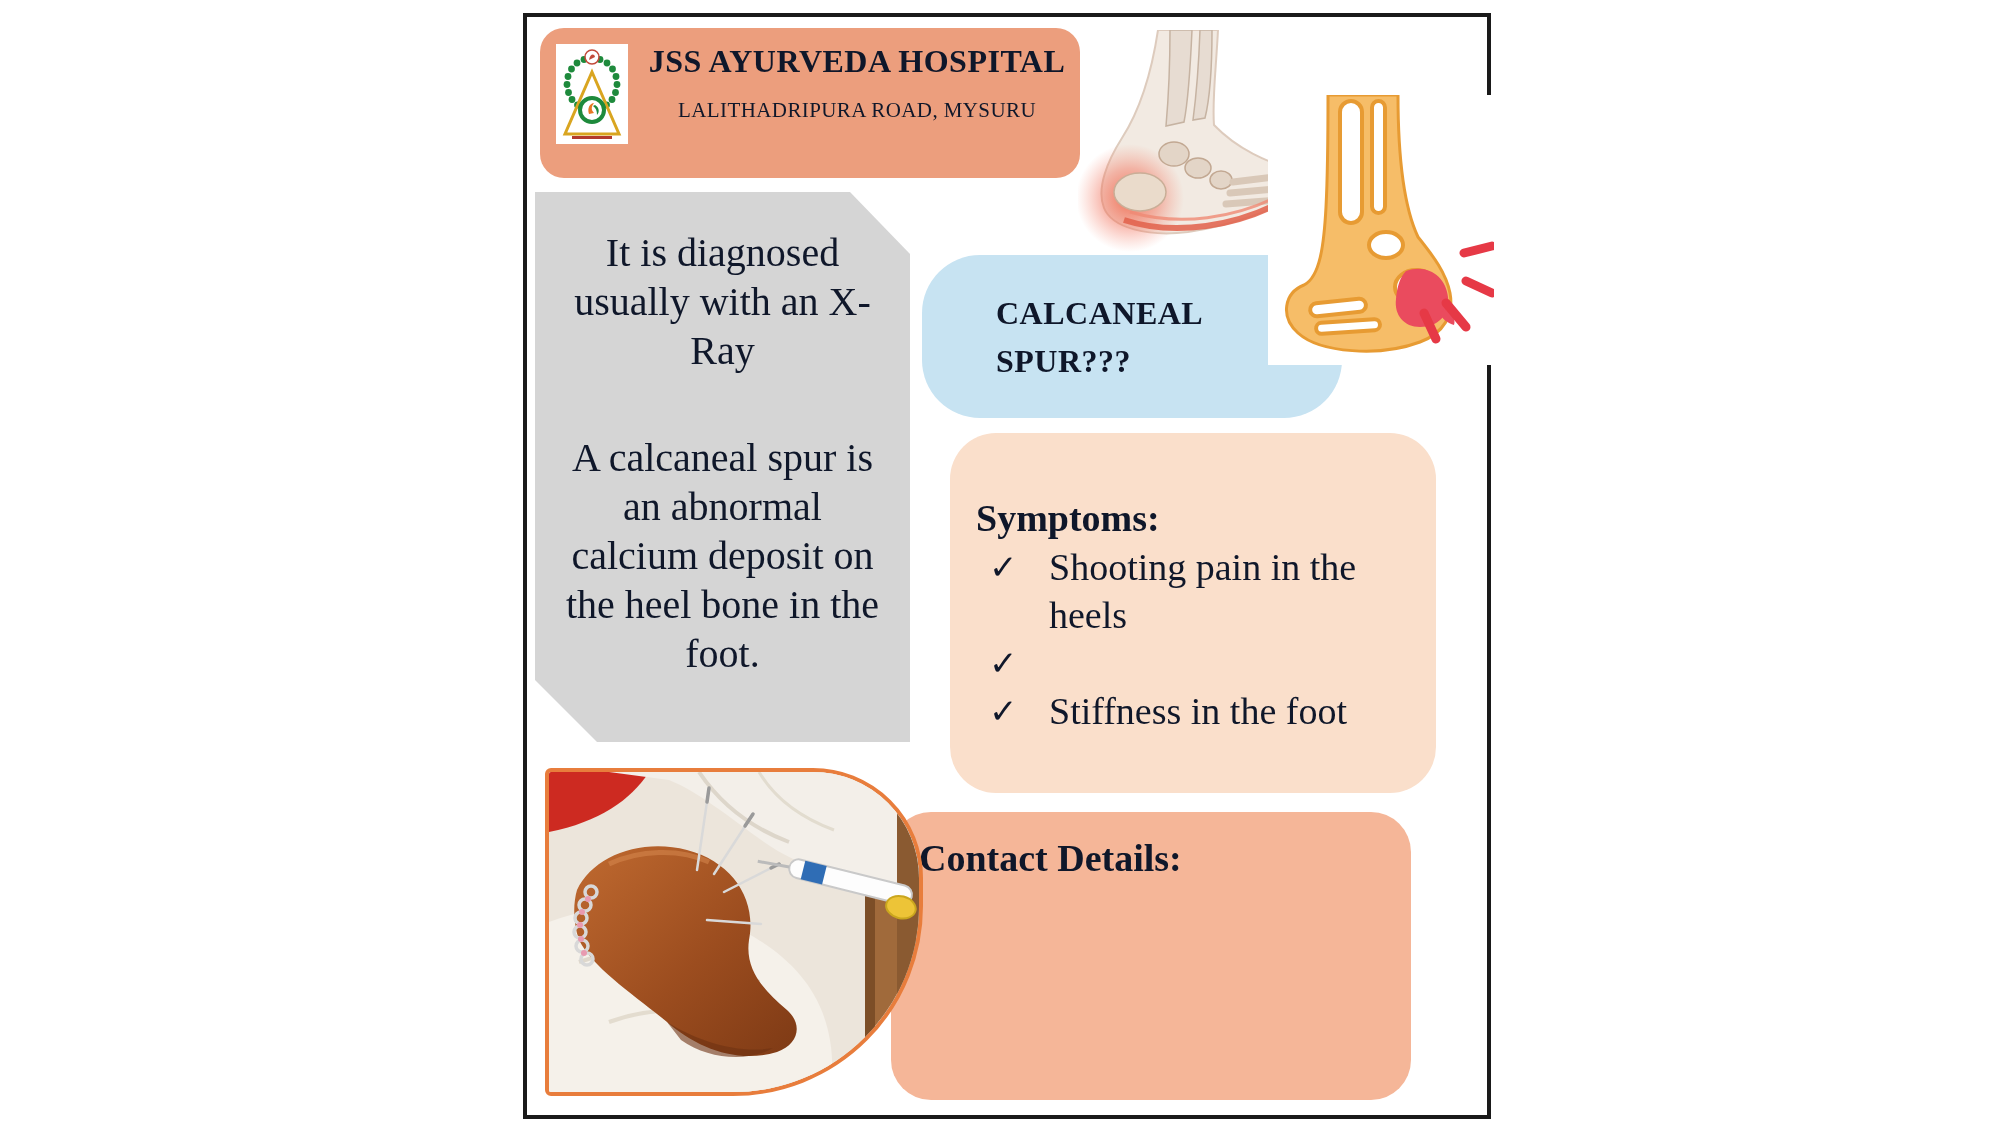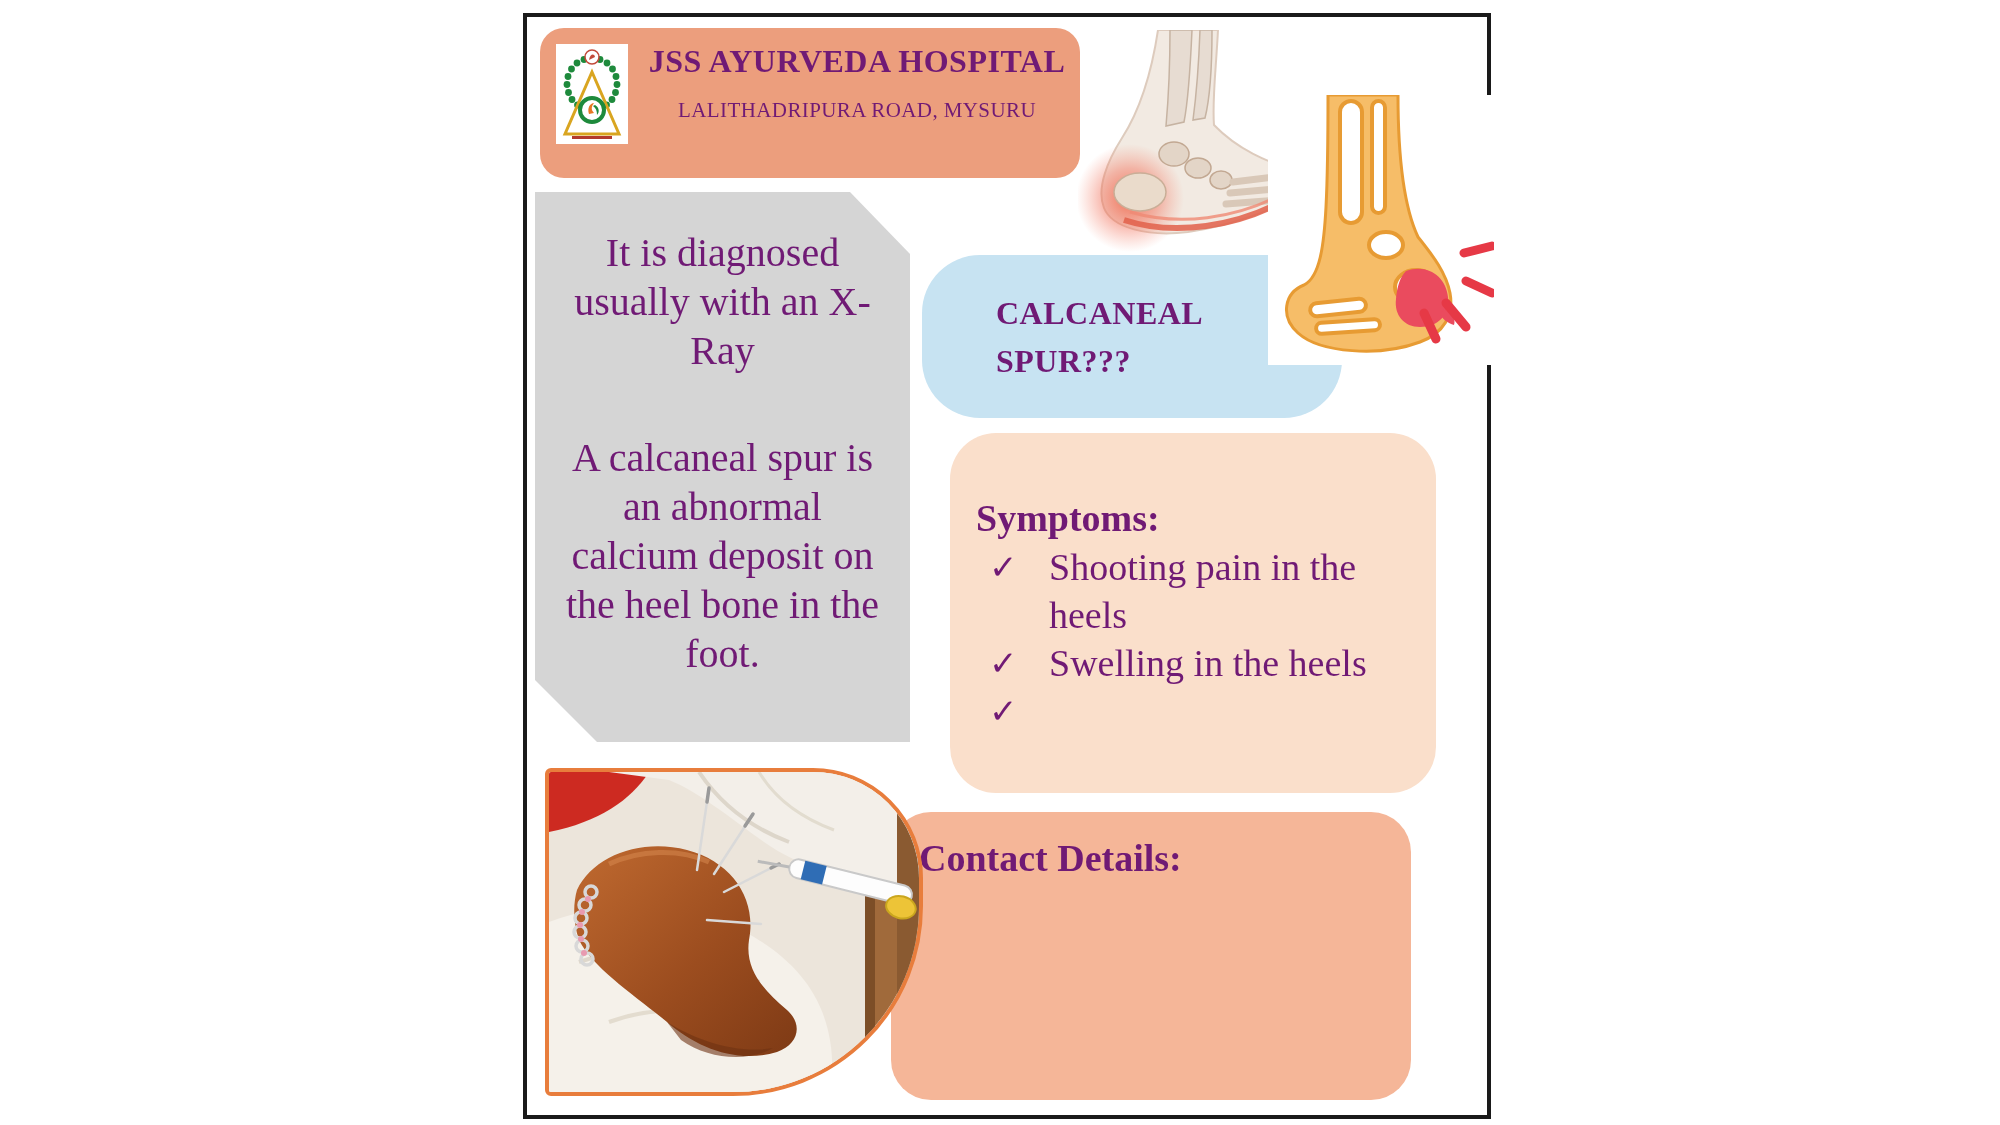--- a/index.html
+++ b/index.html
@@ -1,17 +1,17 @@
 <!DOCTYPE html>
 <html style="--header-bg: #ec9e7d; --contact-bg: #f5b698; --symptoms-bg: #fadfcb; --question-bg: #c7e3f2; --definition-bg: #d5d5d5; --photo-border: #e87d3c;"><head>
 <meta charset="utf-8">
 <style>
   html,body{margin:0;padding:0;background:#ffffff;}
   .stage{position:relative;width:2000px;height:1125px;background:#ffffff;overflow:hidden;
-         font-family:"Liberation Serif", serif;color:#701a75;}
+         font-family:"Liberation Serif", serif;color:#0f172a;}
   .abs{position:absolute;}
 
   
   .frame{left:523px;top:13px;width:968px;height:1106px;border:4px solid #1a1a1a;box-sizing:border-box;background:#fff;}
 
   
   .header{left:540px;top:28px;width:540px;height:150px;border-radius:24px;background:var(--header-bg,#ec9e7d);
           display:flex;align-items:flex-start;}
   .logo-box{margin:16px 0 0 16px;width:72px;height:100px;background:#fff;flex:0 0 auto;}
   .header-titles{flex:1;display:flex;flex-direction:column;align-items:center;padding-top:14px;padding-left:6px;}
@@ -183,24 +183,24 @@
 
   <div class="abs symptoms">
     <div class="symptoms-heading">Symptoms:</div>
     <div class="symptom-list">
       <div class="symptom-item">
         <span class="check">✓</span>
         <span class="symptom-label">Shooting pain in the heels</span>
       </div>
       <div class="symptom-item">
         <span class="check">✓</span>
-        <span class="symptom-label">Swelling in the heels</span>
       </div>
       <div class="symptom-item">
         <span class="check">✓</span>
+        <span class="symptom-label">Stiffness in the foot</span>
       </div>
     </div>
   </div>
 
   <div class="abs contact">
     <div class="contact-heading">Contact Details:</div>
   </div>
 
   <div class="abs photo">
     <svg width="370" height="320" viewBox="0 0 370 320">

